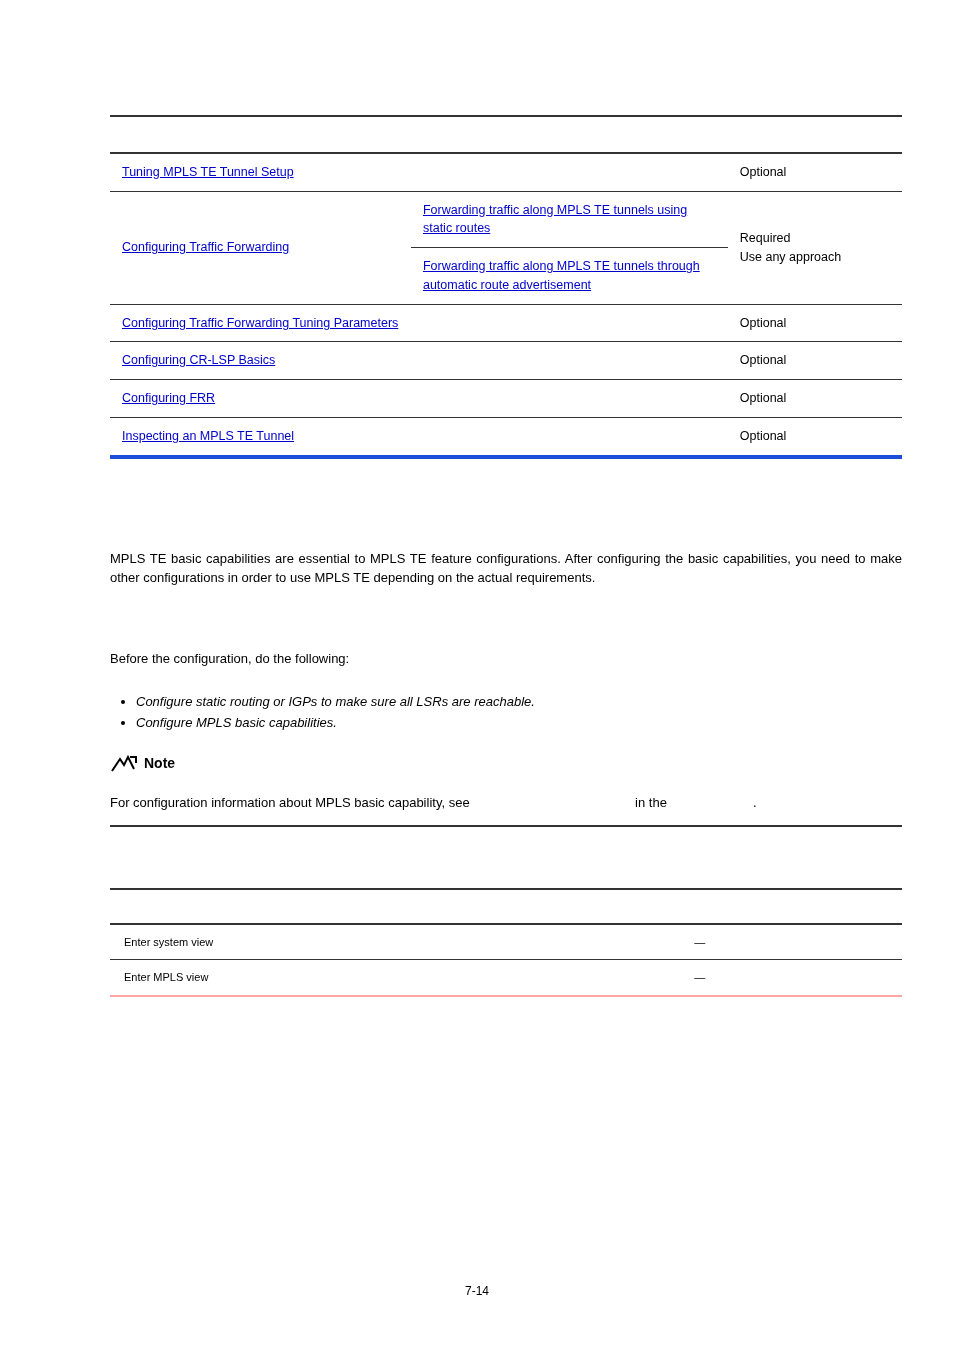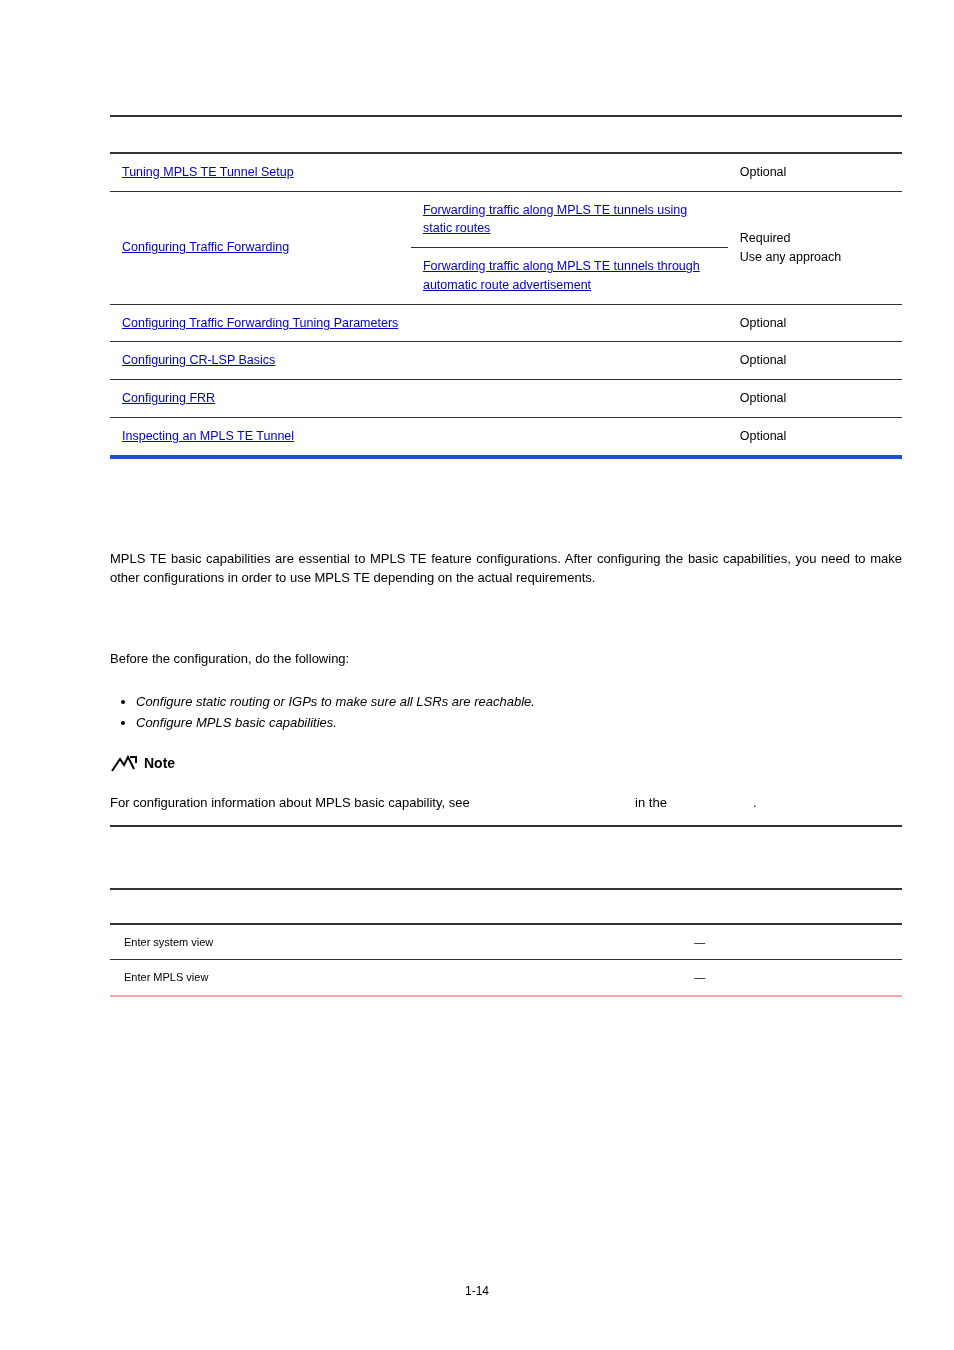--- a/index.html
+++ b/index.html
@@ -207,15 +207,15 @@
         <td>—</td>
       </tr>
       <tr class="lastrow">
         <td>Enter MPLS view</td>
         <td><span class="white">mpls</span></td>
         <td>—</td>
       </tr>
     </tbody>
   </table>
 
-  <div class="footer">1-14</div>
+  <div class="footer">7-14</div>
 
 </div>
 
 </body></html>

